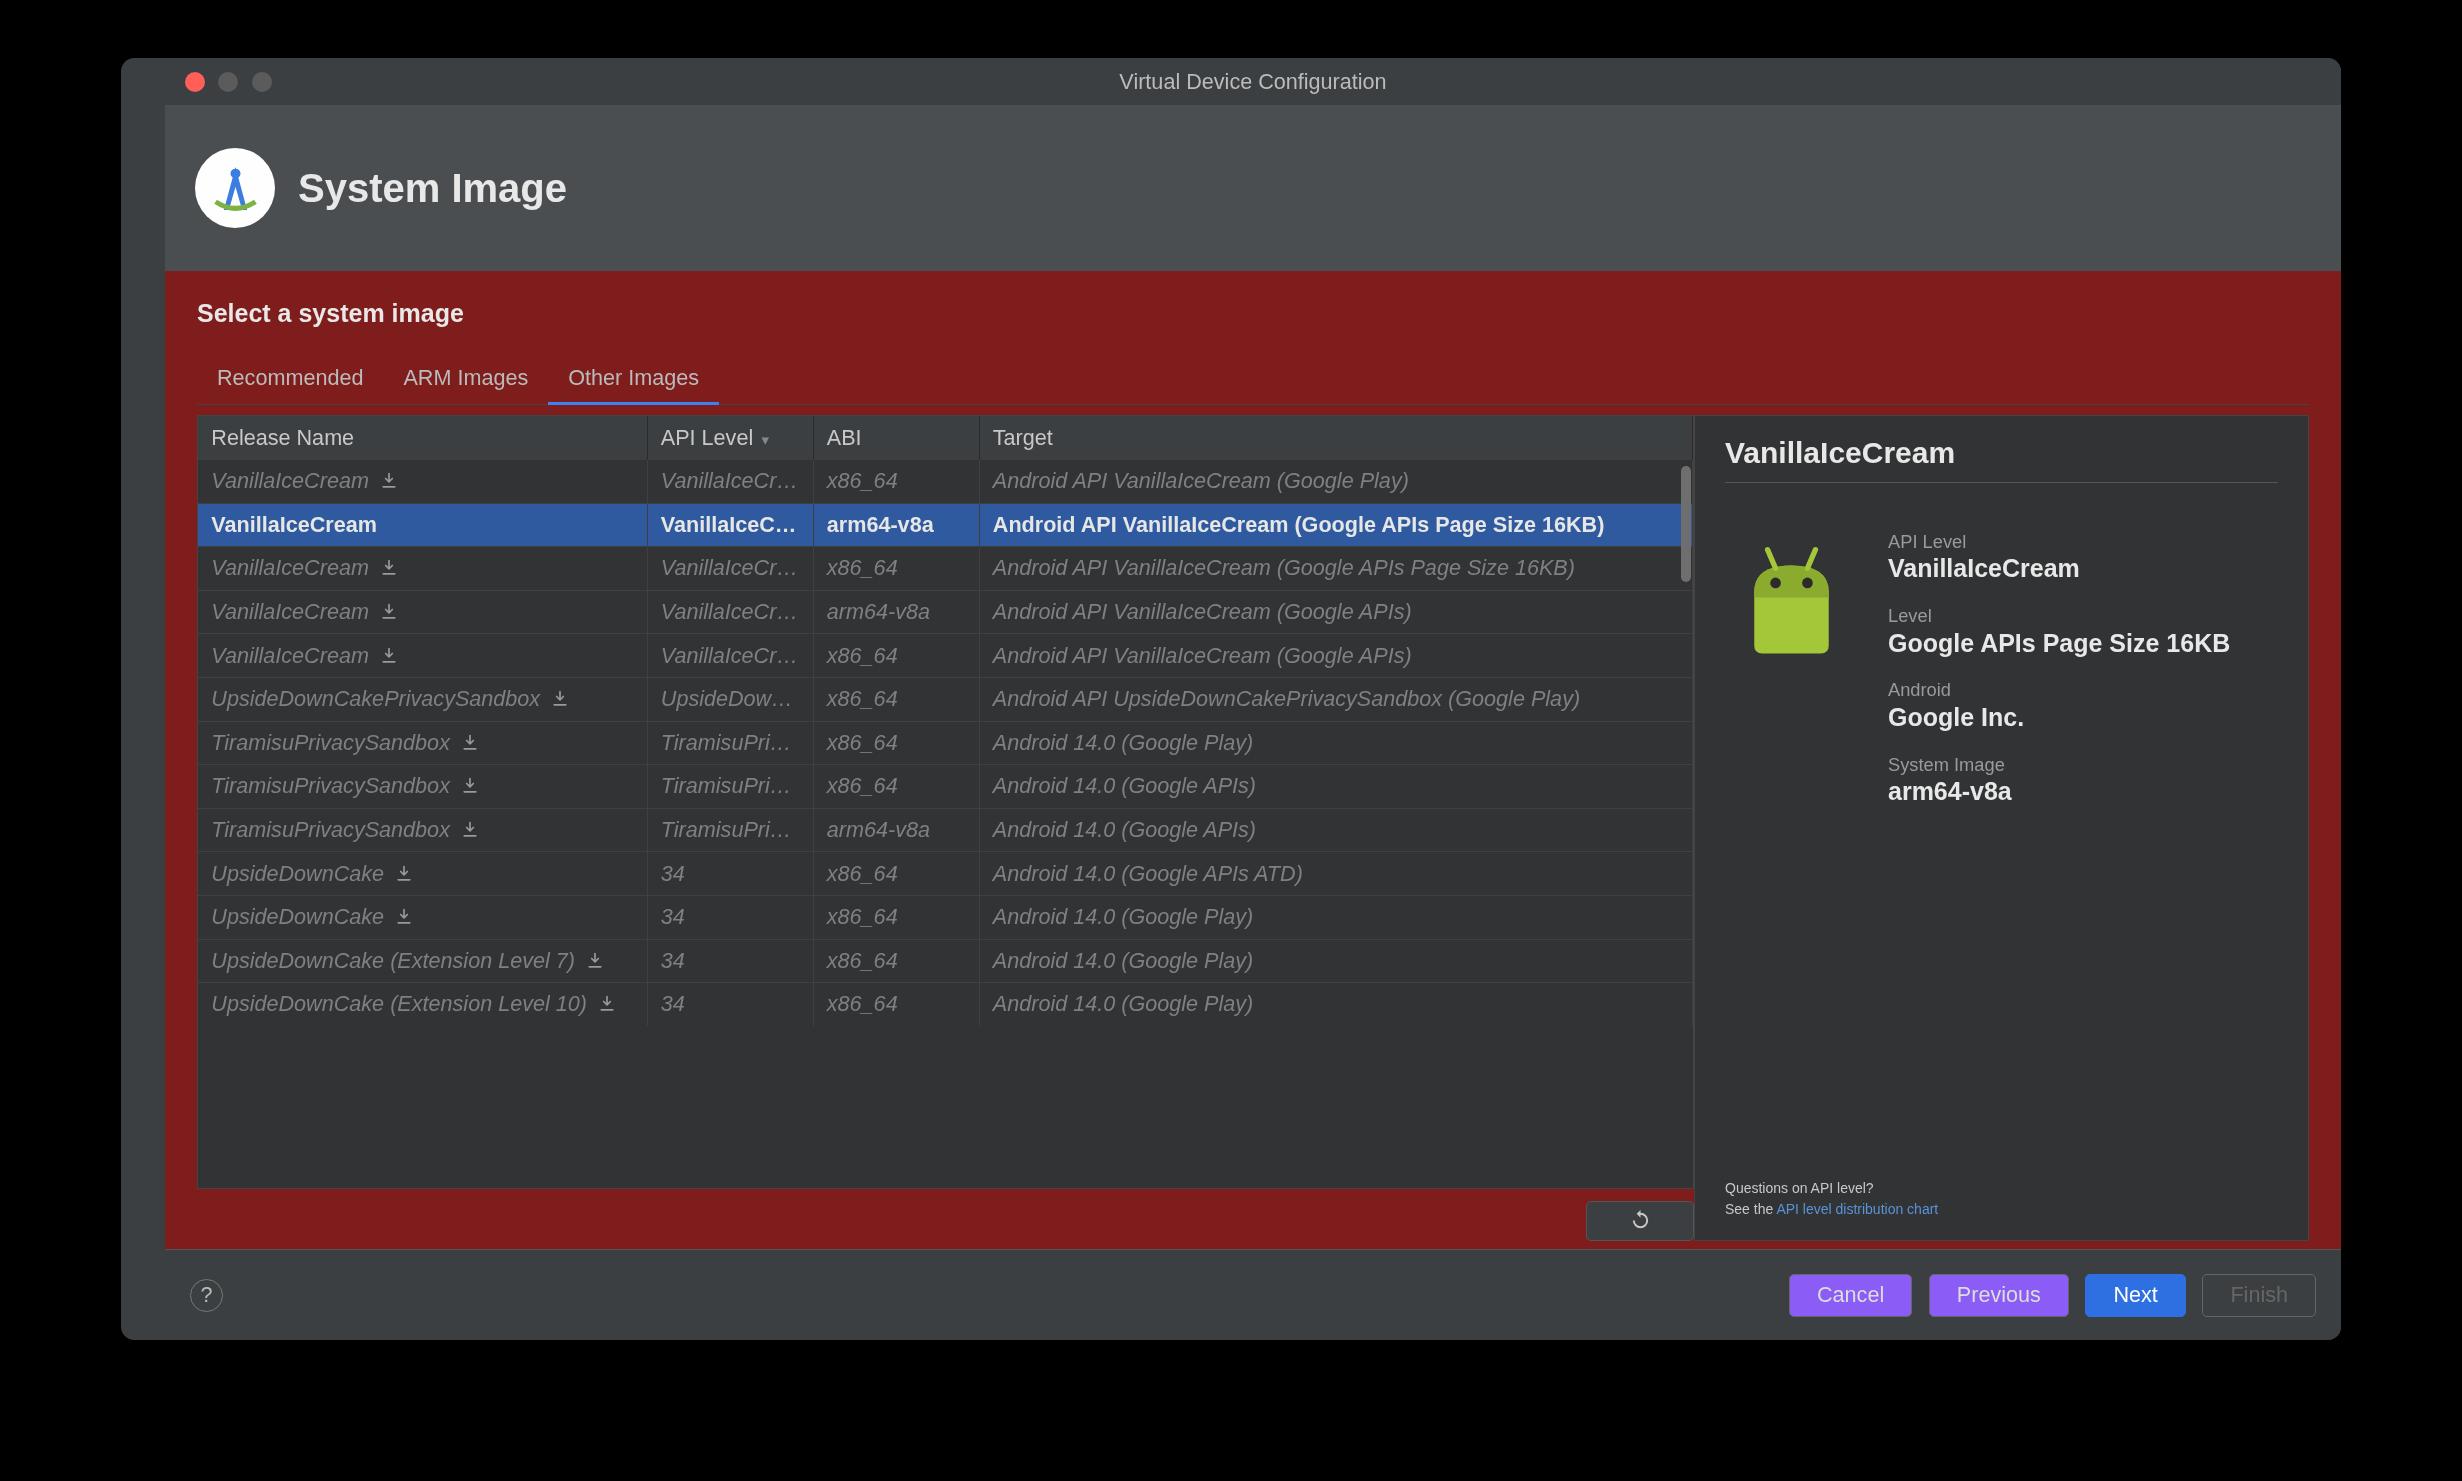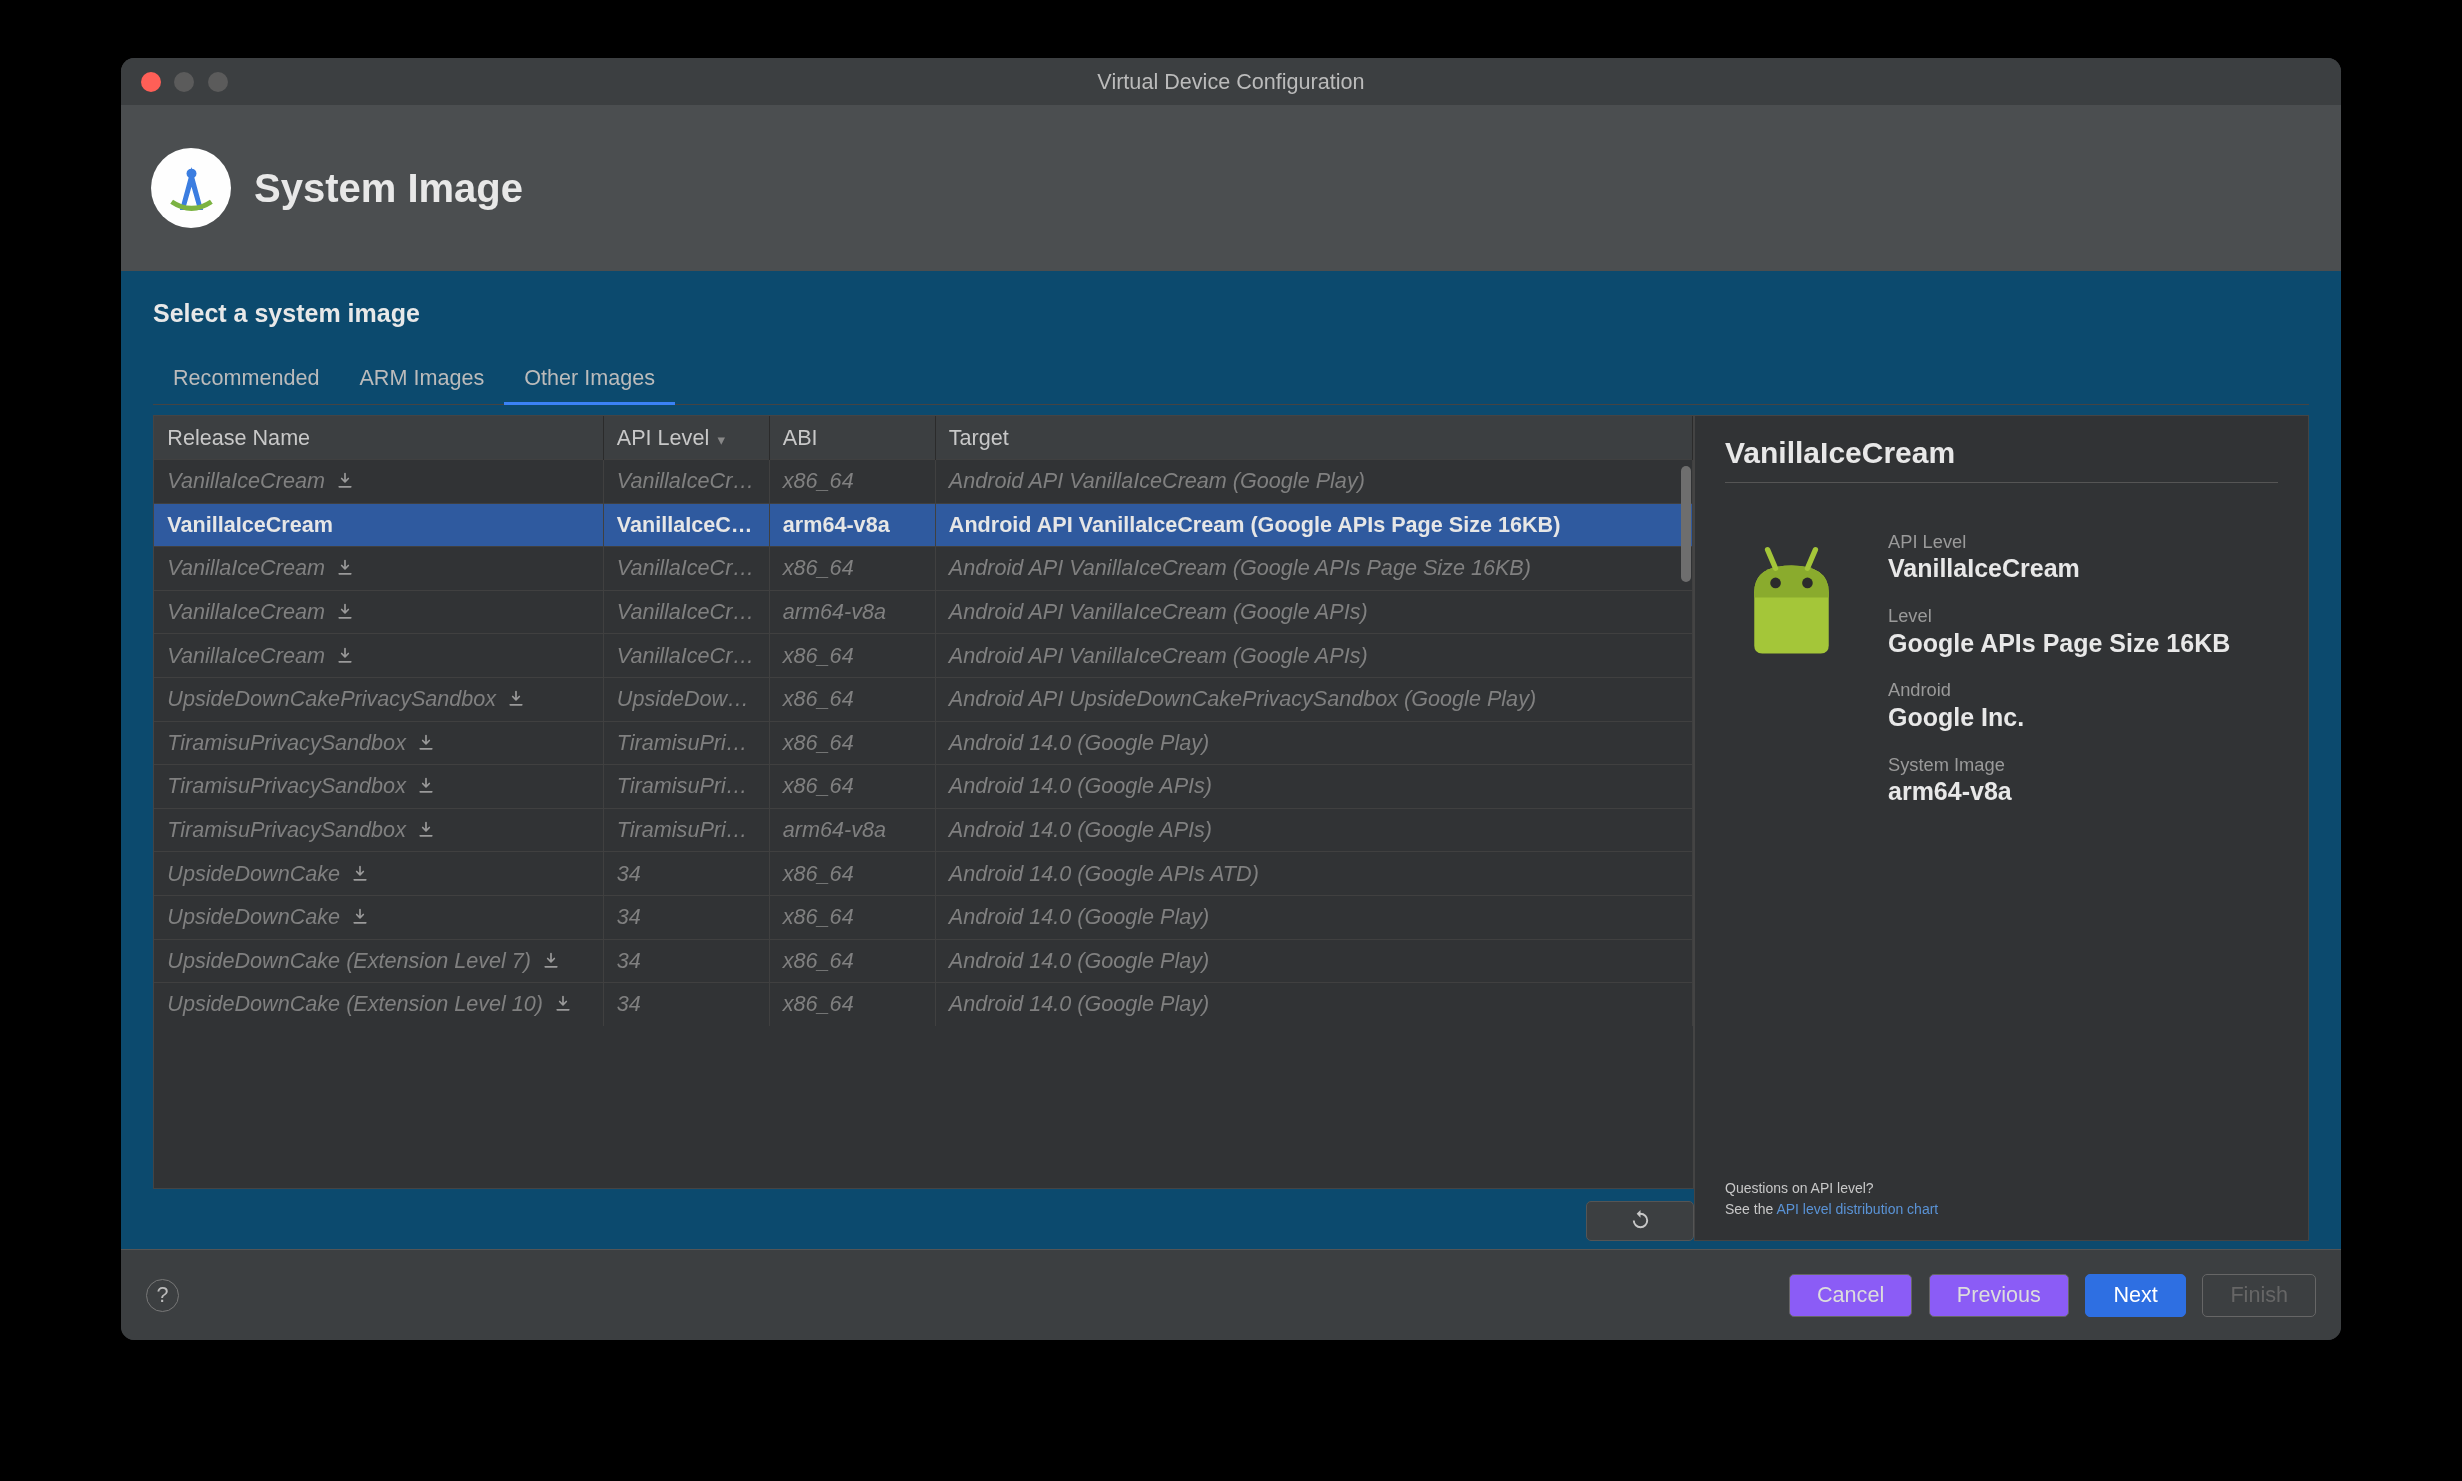--- a/index.html
+++ b/index.html
@@ -15,20 +15,21 @@
 }
 .window {
   width: 2220px;
   height: 1282px;
   background: #3c3f41;
   border-radius: 13.3px;
   overflow: hidden;
   box-shadow: 0 16.6px 50px rgba(0,0,0,0.8);
   display: flex;
   flex-direction: column;
+  padding-left: 44px;
 }
 .titlebar {
   height: 47px;
   background: #3c3f41;
   display: flex;
   align-items: center;
   position: relative;
   flex-shrink: 0;
 }
 .traffic-lights {
@@ -67,21 +68,21 @@
   justify-content: center;
 }
 .studio-icon svg { width: 53px; height: 53px; }
 .header-title {
   color: #e8e8e8;
   font-size: 40px;
   font-weight: 600;
 }
 .content {
   flex: 1;
-  background: #0c4a6e;
+  background: #7f1d1d;
   display: flex;
   flex-direction: column;
   padding: 28px 32px 8.3px 32px;
   overflow: hidden;
 }
 .section-title {
   color: #e8e8e8;
   font-size: 25px;
   font-weight: 700;
   margin-bottom: 25px;

